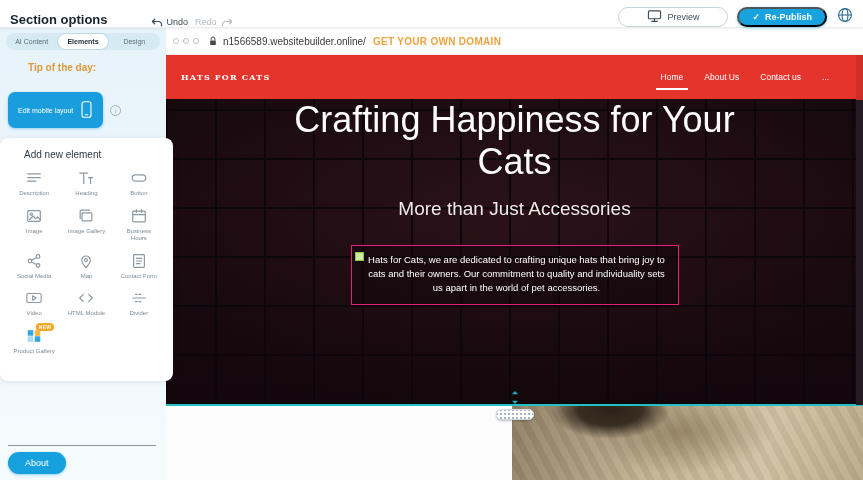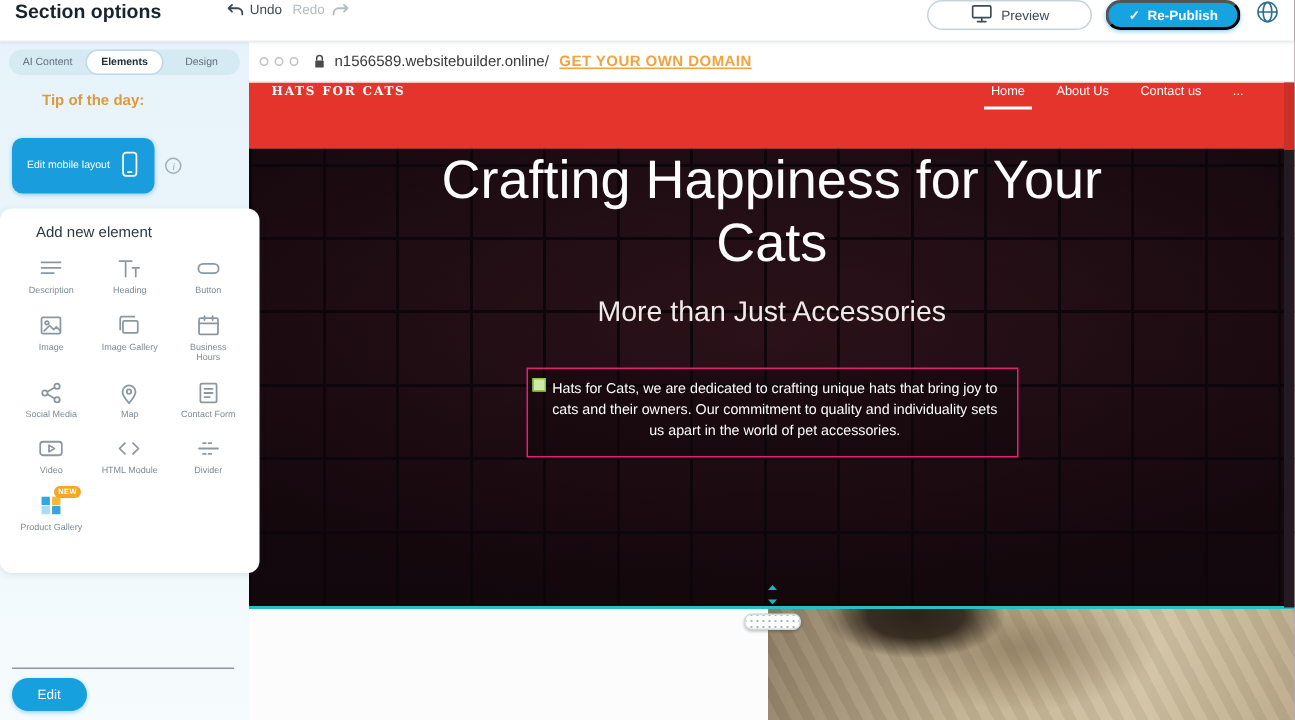--- a/index.html
+++ b/index.html
@@ -1,21 +1,21 @@
 <!DOCTYPE html>
 <html><head>
 <meta charset="utf-8">
 <style>
   * { margin:0; padding:0; box-sizing:border-box; }
   html,body { width:863px; height:480px; overflow:hidden; }
   body { font-family:"Liberation Sans", sans-serif; background:#fff; position:relative; }
 
   
   .topbar { position:absolute; top:0; left:0; right:0; height:28px; background:#fff;
-    display:flex; align-items:flex-start; z-index:40; border-bottom:1px solid #e9edf0;
+    display:flex; align-items:flex-end; z-index:40; border-bottom:1px solid #e9edf0;
     box-shadow:0 1px 2px rgba(0,0,0,.06); }
   .topbar-title { font-size:13px; font-weight:bold; color:#17242e; margin-left:10px; }
   .undo-redo { margin-left:42px; display:flex; align-items:center; gap:7px; }
   .ur-btn { display:flex; align-items:center; gap:4px; font-size:9px; cursor:pointer; }
   .undo { color:#3c4a54; }
   .redo { color:#b2bcc3; }
   .ur-btn svg { display:block; }
   .topbar-spacer { flex:1; }
   .preview-btn { display:flex; align-items:center; gap:5px; height:20px; padding:0 28px;
     border:1px solid #c7d3db; border-radius:11px; background:#fff; font-size:9px; color:#3e4c57; margin-right:9px; cursor:pointer; }
@@ -53,25 +53,25 @@
   .done-btn { position:absolute; bottom:6px; left:8px; background:#17a0de; color:#fff; border:none;
     border-radius:12px; font-size:9px; padding:6px 17px; cursor:pointer; box-shadow:0 1px 3px rgba(23,160,222,.45); }
 
   
   .main { position:absolute; left:166px; top:28px; right:0; bottom:0; background:#fff; }
   .browserbar { height:27px; background:#fff; border-bottom:1px solid #ececec; display:flex; align-items:center; padding-left:7px;text-align:right; }
   .win-dots { display:flex; gap:4px; margin-right:9px; }
   .dot { width:6px; height:6px; border:1px solid #c3c3c3; border-radius:50%; }
   .lock-icon { display:flex; margin-right:5px; }
   .url { font-size:10px; color:#3a3a3a; }
-  .cta { font-size:10px; font-weight:bold; color:#f0a33f; margin-left:7px; letter-spacing:.3px; cursor:pointer;text-decoration:underline; }
+  .cta { font-size:10px; font-weight:bold; color:#f0a33f; margin-left:7px; letter-spacing:.3px; cursor:pointer; }
 
   
   .site { position:absolute; top:27px; left:0; right:0; bottom:0; overflow:hidden; }
-  .site-header { height:44px; background:#e5342c; display:flex; align-items:flex-start; position:relative; z-index:2; }
+  .site-header { height:44px; background:#e5342c; display:flex; align-items:center; position:relative; z-index:2; }
   .logo { color:#fff; font-size:8px; font-weight:bold; letter-spacing:1.2px; margin-left:15px;
     font-family:"DejaVu Serif", serif; cursor:pointer; }
   .nav { margin-left:auto; margin-right:34px; display:flex; gap:21px; align-items:center;padding-left:28px; }
   .nav-item { color:#fff; font-size:8.5px; position:relative; cursor:pointer; }
   .nav-item.active::after { content:""; position:absolute; left:-5px; right:-5px; bottom:-8px; height:2px; background:#fff; }
   .hero { position:absolute; top:44px; left:0; right:0; height:306px; overflow:hidden;
     background-color:#38161f;
     background-image:
       radial-gradient(ellipse 68% 58% at 50% 42%, rgba(12,5,9,.22) 0%, rgba(12,5,9,.78) 100%),
       repeating-linear-gradient(90deg, #0e070b 0 2px, transparent 2px 49px),
@@ -295,21 +295,21 @@
               <rect x="10.8" y="10.3" width="6.2" height="6.2" fill="#35a7e0"></rect>
             </svg>
           </span>
         <span class="el-label">Product Gallery</span>
       </div>
 
     </div>
   </div>
 
   <div class="sidebar-divider"></div>
-  <button class="done-btn">Edit</button>
+  <button class="done-btn">About</button>
 </div>
 
 <div class="main">
 
   <div class="browserbar">
     <div class="win-dots">
       <span class="dot"></span>
       <span class="dot"></span>
       <span class="dot"></span>
     </div>

